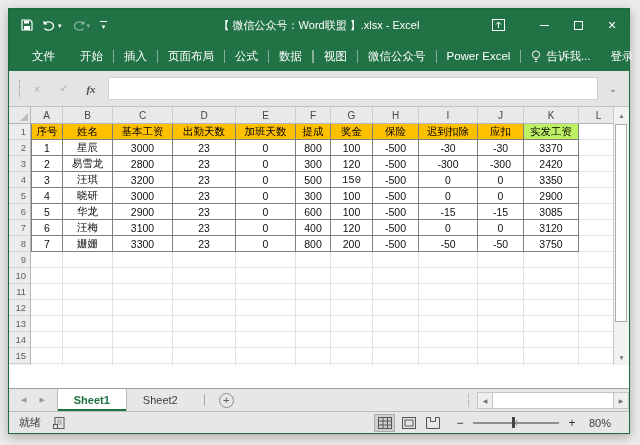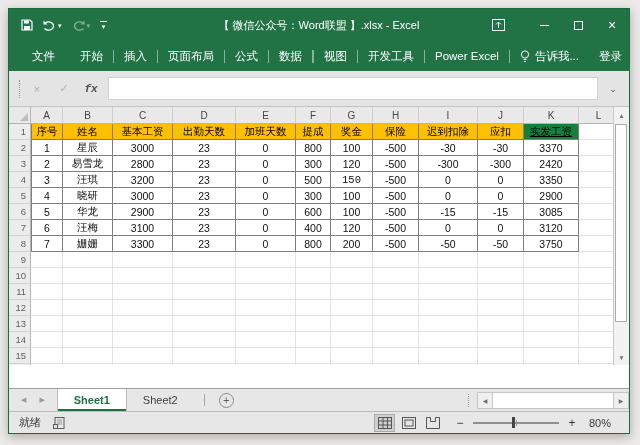--- a/index.html
+++ b/index.html
@@ -37,21 +37,21 @@
   
   .formularow{height:36px;background:#e4e4e4;border-bottom:1px solid #c2c2c2;
     display:flex;align-items:center;padding:0 8px 0 10px;gap:7px;flex:none;}
   .namebox{width:94px;height:23px;background:#fff;border:1px solid #cdcdcd;
     display:flex;align-items:center;font-size:11px;color:#222;}
   .namebox .nbtext{padding-left:8px;flex:1;}
   .namebox .nbdd{width:18px;text-align:center;font-size:7px;color:#666;
     border-left:1px solid #e0e0e0;align-self:stretch;display:flex;align-items:center;justify-content:center;}
   .vsep{height:18px;border-left:1px dotted #9a9a9a;}
   .fbtn{width:20px;text-align:center;font-size:11px;color:#adadad;}
-  .fbtn.fx{color:#4f4f4f;font-family:Liberation Mono, monospace;font-style:italic;font-weight:bold;}
+  .fbtn.fx{color:#4f4f4f;font-family:Liberation Serif, serif;font-style:italic;font-weight:bold;}
   .formulabox{flex:1;height:23px;background:#fff;border:1px solid #d2d2d2;
     font-size:11px;color:#222;padding:3px 6px;}
   .fexpand{width:16px;text-align:center;color:#555;font-size:9px;}
   
   .grid{flex:1;position:relative;background:#fff;overflow:hidden;}
   .colhdr{display:flex;height:17px;background:#e9e9e9;font-size:10px;color:#454545;}
   .corner{width:22px;flex:none;border-right:1px solid #b5b5b5;border-bottom:1px solid #b5b5b5;
     position:relative;background:#e9e9e9;}
   .corner .tri{position:absolute;right:2px;bottom:2px;width:0;height:0;
     border-style:solid;border-width:0 0 8px 8px;
@@ -170,21 +170,21 @@
         <span class="tab-divider"></span>
         <span class="rtab">页面布局</span>
         <span class="tab-divider"></span>
         <span class="rtab">公式</span>
         <span class="tab-divider"></span>
         <span class="rtab">数据</span>
         <span class="tab-divider"></span>
         <span class="tab-divider"></span>
         <span class="rtab">视图</span>
         <span class="tab-divider"></span>
-        <span class="rtab">开发工具</span>
+        <span class="rtab">微信公众号</span>
         <span class="tab-divider"></span>
         <span class="rtab">Power Excel</span>
         <span class="tab-divider"></span>
       </span>
     <span class="tellme">
       <svg width="10" height="13" viewBox="0 0 10 13">
         <circle cx="5" cy="4.5" r="3.6" fill="none" stroke="#fff"></circle>
         <path d="M3.5 9.5 h3 M4 11.5 h2" stroke="#fff" fill="none"></path>
       </svg>
       <span>告诉我...</span>
@@ -226,21 +226,21 @@
           <div class="c tbl hdr first" style="background: rgb(255, 192, 0); width: 32px;">序号</div>
           <div class="c tbl hdr" style="background: rgb(255, 192, 0); width: 50px;">姓名</div>
           <div class="c tbl hdr" style="background: rgb(255, 192, 0); width: 60px;">基本工资</div>
           <div class="c tbl hdr" style="background: rgb(255, 192, 0); width: 63px;">出勤天数</div>
           <div class="c tbl hdr" style="background: rgb(255, 192, 0); width: 60px;">加班天数</div>
           <div class="c tbl hdr" style="background: rgb(255, 192, 0); width: 35px;">提成</div>
           <div class="c tbl hdr" style="background: rgb(255, 192, 0); width: 42px;">奖金</div>
           <div class="c tbl hdr" style="background: rgb(255, 192, 0); width: 46px;">保险</div>
           <div class="c tbl hdr" style="background: rgb(255, 192, 0); width: 59px;">迟到扣除</div>
           <div class="c tbl hdr" style="background: rgb(255, 192, 0); width: 46px;">应扣</div>
-          <div class="c tbl hdr" style="background: #15803d; width: 55px; text-decoration: underline;">实发工资</div>
+          <div class="c tbl hdr" style="background: #bef264; width: 55px;">实发工资</div>
           <div class="c" style="width: 40px;"></div>
         </div>
         <div class="grow">
           <div class="rn">2</div>
           <div class="c tbl first" style="width: 32px;">1</div>
           <div class="c tbl" style="width: 50px;">星辰</div>
           <div class="c tbl" style="width: 60px;">3000</div>
           <div class="c tbl" style="width: 63px;">23</div>
           <div class="c tbl" style="width: 60px;">0</div>
           <div class="c tbl" style="width: 35px;">800</div>

